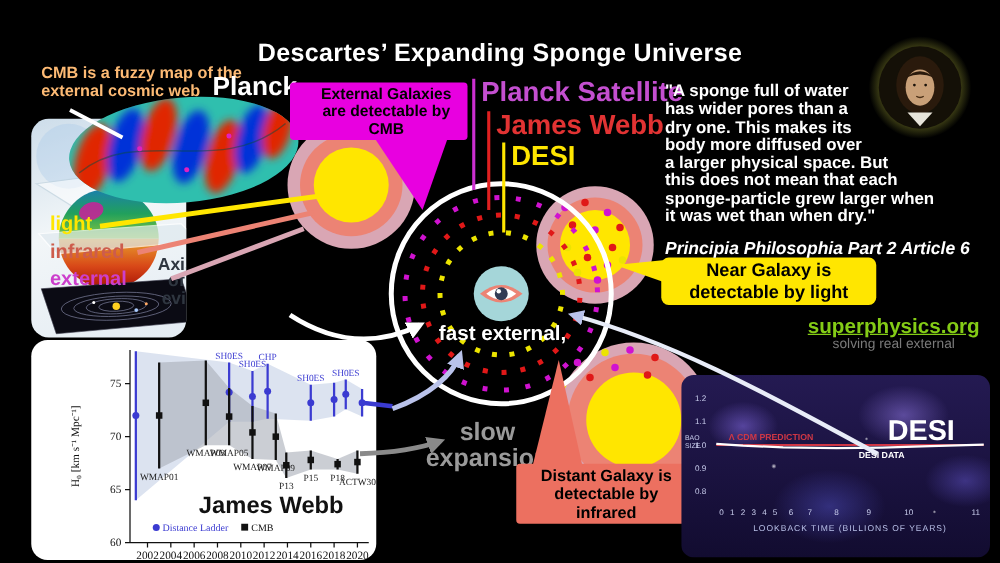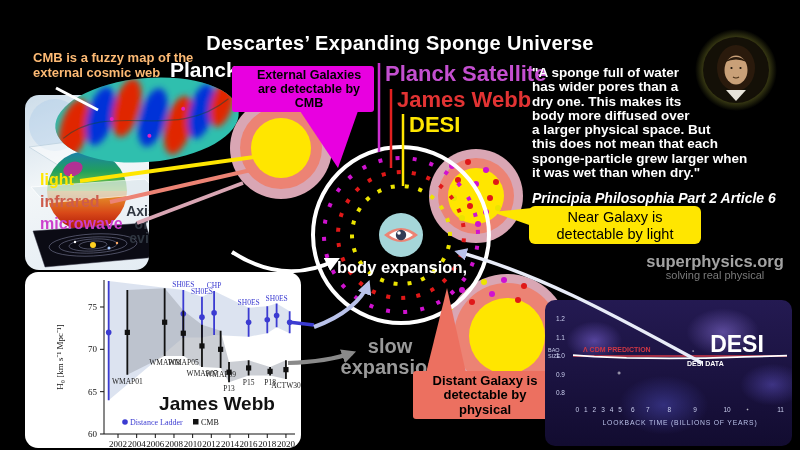--- a/index.html
+++ b/index.html
@@ -23,29 +23,29 @@
   .lab-microwave{left:40px;top:215px;color:#cc3fcc;}
   .lab-observable{left:40px;top:237px;color:#fff;font-size:16px;font-weight:bold;}
   .sat{font-size:22px;font-weight:bold;}
   .sat-planck{left:385px;top:61px;color:var(--magentaText);}
   .sat-jw{left:397px;top:87px;color:#e23333;}
   .sat-desi{left:409px;top:112px;color:var(--yellow);}
   .fast-exp{left:322px;top:258px;width:160px;text-align:center;color:#fff;font-size:16.5px;font-weight:bold;}
   .slow-exp{left:330px;top:336px;width:120px;text-align:center;color:var(--gray);
       font-size:20px;font-weight:bold;line-height:1.05;}
   .callout-near{left:529px;top:206px;width:172px;height:38px;background:var(--yellow);
-      border-radius:6px;color:#000;font-size:14.5px;font-weight:normal;text-align:center;
+      border-radius:6px;color:#000;font-size:14.5px;font-weight:bold;text-align:center;
       line-height:1.15;padding-top:3px;box-sizing:border-box;}
   .callout-distant{left:413px;top:371px;width:144px;height:48px;background:#ec7060;
       border-radius:3px;color:#000;font-size:13px;font-weight:bold;text-align:center;
       line-height:1.1;padding-top:3px;box-sizing:border-box;}
   .quote{left:532px;top:66px;width:270px;color:#fff;font-size:13.5px;font-weight:bold;line-height:1.06;}
   .quote-src{left:532px;top:190px;width:270px;color:#fff;font-size:14px;font-weight:bold;font-style:italic;}
   .branding{left:640px;top:252px;width:150px;text-align:center;}
-  .branding .site{color:#a3a3a3;font-size:16.5px;font-weight:bold;}
+  .branding .site{color:#84cc16;font-size:16.5px;font-weight:bold;text-decoration:underline;}
   .branding .tag{color:#7a7a7a;font-size:11px;margin-top:-2px;}
   .jw-chart{left:25px;top:272px;width:276px;height:176px;background:#fff;border-radius:13px;overflow:hidden;}
   .desi-chart{left:545px;top:300px;width:247px;height:146px;border-radius:10px;overflow:hidden;
       background:
         radial-gradient(40px 28px at 20% 28%, rgba(130,105,225,.55), transparent 70%),
         radial-gradient(52px 34px at 72% 22%, rgba(150,125,235,.5), transparent 70%),
         radial-gradient(64px 42px at 48% 72%, rgba(85,85,205,.45), transparent 70%),
         radial-gradient(46px 30px at 92% 58%, rgba(105,92,215,.45), transparent 70%),
         radial-gradient(3px 3px at 30% 50%, rgba(255,255,255,.8), transparent 70%),
         radial-gradient(2px 2px at 60% 35%, rgba(255,255,255,.7), transparent 70%),
@@ -197,38 +197,38 @@
 
   <div class="abs callout-magenta prel">External Galaxies
 are detectable by
 CMB</div>
   <svg class="abs" style="left:292px;top:110px;" width="70" height="62">
     <polygon points="8,1 66,1 46,58" fill="var(--magenta)"></polygon>
   </svg>
 
   <div class="abs lab lab-light">light</div>
   <div class="abs lab lab-infrared">infrared</div>
-  <div class="abs lab lab-microwave">microwave</div>
+  <div class="abs lab lab-microwave">external</div>
 
   <div class="abs sat sat-planck">Planck Satellite</div>
   <div class="abs sat sat-jw">James Webb</div>
   <div class="abs sat sat-desi">DESI</div>
 
-  <div class="abs fast-exp">body expansion,</div>
+  <div class="abs fast-exp">fast external,</div>
   <div class="abs slow-exp prel">slow
 expansion</div>
 
   <div class="abs callout-near prel">Near Galaxy is
 detectable by light</div>
   <svg class="abs" style="left:492px;top:204px;" width="40" height="28">
     <polygon points="40,4 40,22 0,8" fill="var(--yellow)"></polygon>
   </svg>
   <div class="abs callout-distant prel">Distant Galaxy is
 detectable by
-physical</div>
+infrared</div>
   <svg class="abs" style="left:420,px;top:286px;left:420px;" width="60" height="88">
     <polygon points="6,87 46,87 27,2" fill="#ec7060"></polygon>
   </svg>
 
   <div class="abs quote prel">"A sponge full of water
 has wider pores than a
 dry one. This makes its
 body more diffused over
 a larger physical space. But
 this does not mean that each
@@ -249,21 +249,21 @@
     <ellipse cx="42" cy="42" rx="11.5" ry="14.5" fill="#c9a078"></ellipse>
     <path d="M 31,34 Q 42,24 53,34 Q 42,29 31,34 Z" fill="#2a1a0c"></path>
     <circle cx="37.5" cy="40" r="1.1" fill="#1a120a"></circle>
       <circle cx="46.5" cy="40" r="1.1" fill="#1a120a"></circle>
     <path d="M 39,49 Q 42,51 45,49" stroke="#4a2f16" stroke-width="1.2" fill="none"></path>
     <polygon points="32,62 52,62 42,73" fill="#e8e4da"></polygon>
   </svg>
 
   <div class="abs branding">
     <div class="site">superphysics.org</div>
-    <div class="tag">solving real physical</div>
+    <div class="tag">solving real external</div>
   </div>
 
   <div class="abs jw-chart">
     <svg id="jw-svg" width="276" height="176">
         <polygon points="83.67,9 158.31,18.06099999999998 176.97,24.834599999999966 189.0989999999996,18.907700000000062 223.62,35.841699999999946 242.28,34.148300000000035 251.61,31.608199999999954 264.6720000000008,39.2285 264.6720000000008,61.24269999999994 251.61,55.31580000000004 242.28,61.24269999999994 223.62,64.6295 189.0989999999996,62.93609999999997 176.97,65.47620000000006 158.31,65.47619999999995 83.67,128.132" fill="#b9c8e2" opacity="0.5"></polygon>
         <polygon points="102.33,18.06099999999998 139.65,16.367599999999953 158.31,38.38179999999991 176.97,52.775699999999944 195.63,58.702599999999975 204.02700000000084,90.03049999999999 223.62,88.33709999999998 245.07899999999958,95.11069999999995 260.94,88.33710000000009 260.94,106.96449999999999 245.07899999999958,103.57769999999995 223.62,103.57770000000008 204.02700000000084,110.35130000000004 195.63,95.95740000000002 176.97,95.11069999999995 158.31,84.10359999999997 139.65,84.10359999999997 102.33,102.731" fill="#a9aeb8" opacity="0.6"></polygon>
         <line x1="79" y1="162" x2="270" y2="162" stroke="#111" stroke-width="1"></line>
         <line x1="79" y1="8" x2="79" y2="162" stroke="#111" stroke-width="1"></line>
         <line x1="75" y1="162" x2="79" y2="162" stroke="#111"></line>
         <text x="72" y="165" text-anchor="end" class="tick">60</text>

